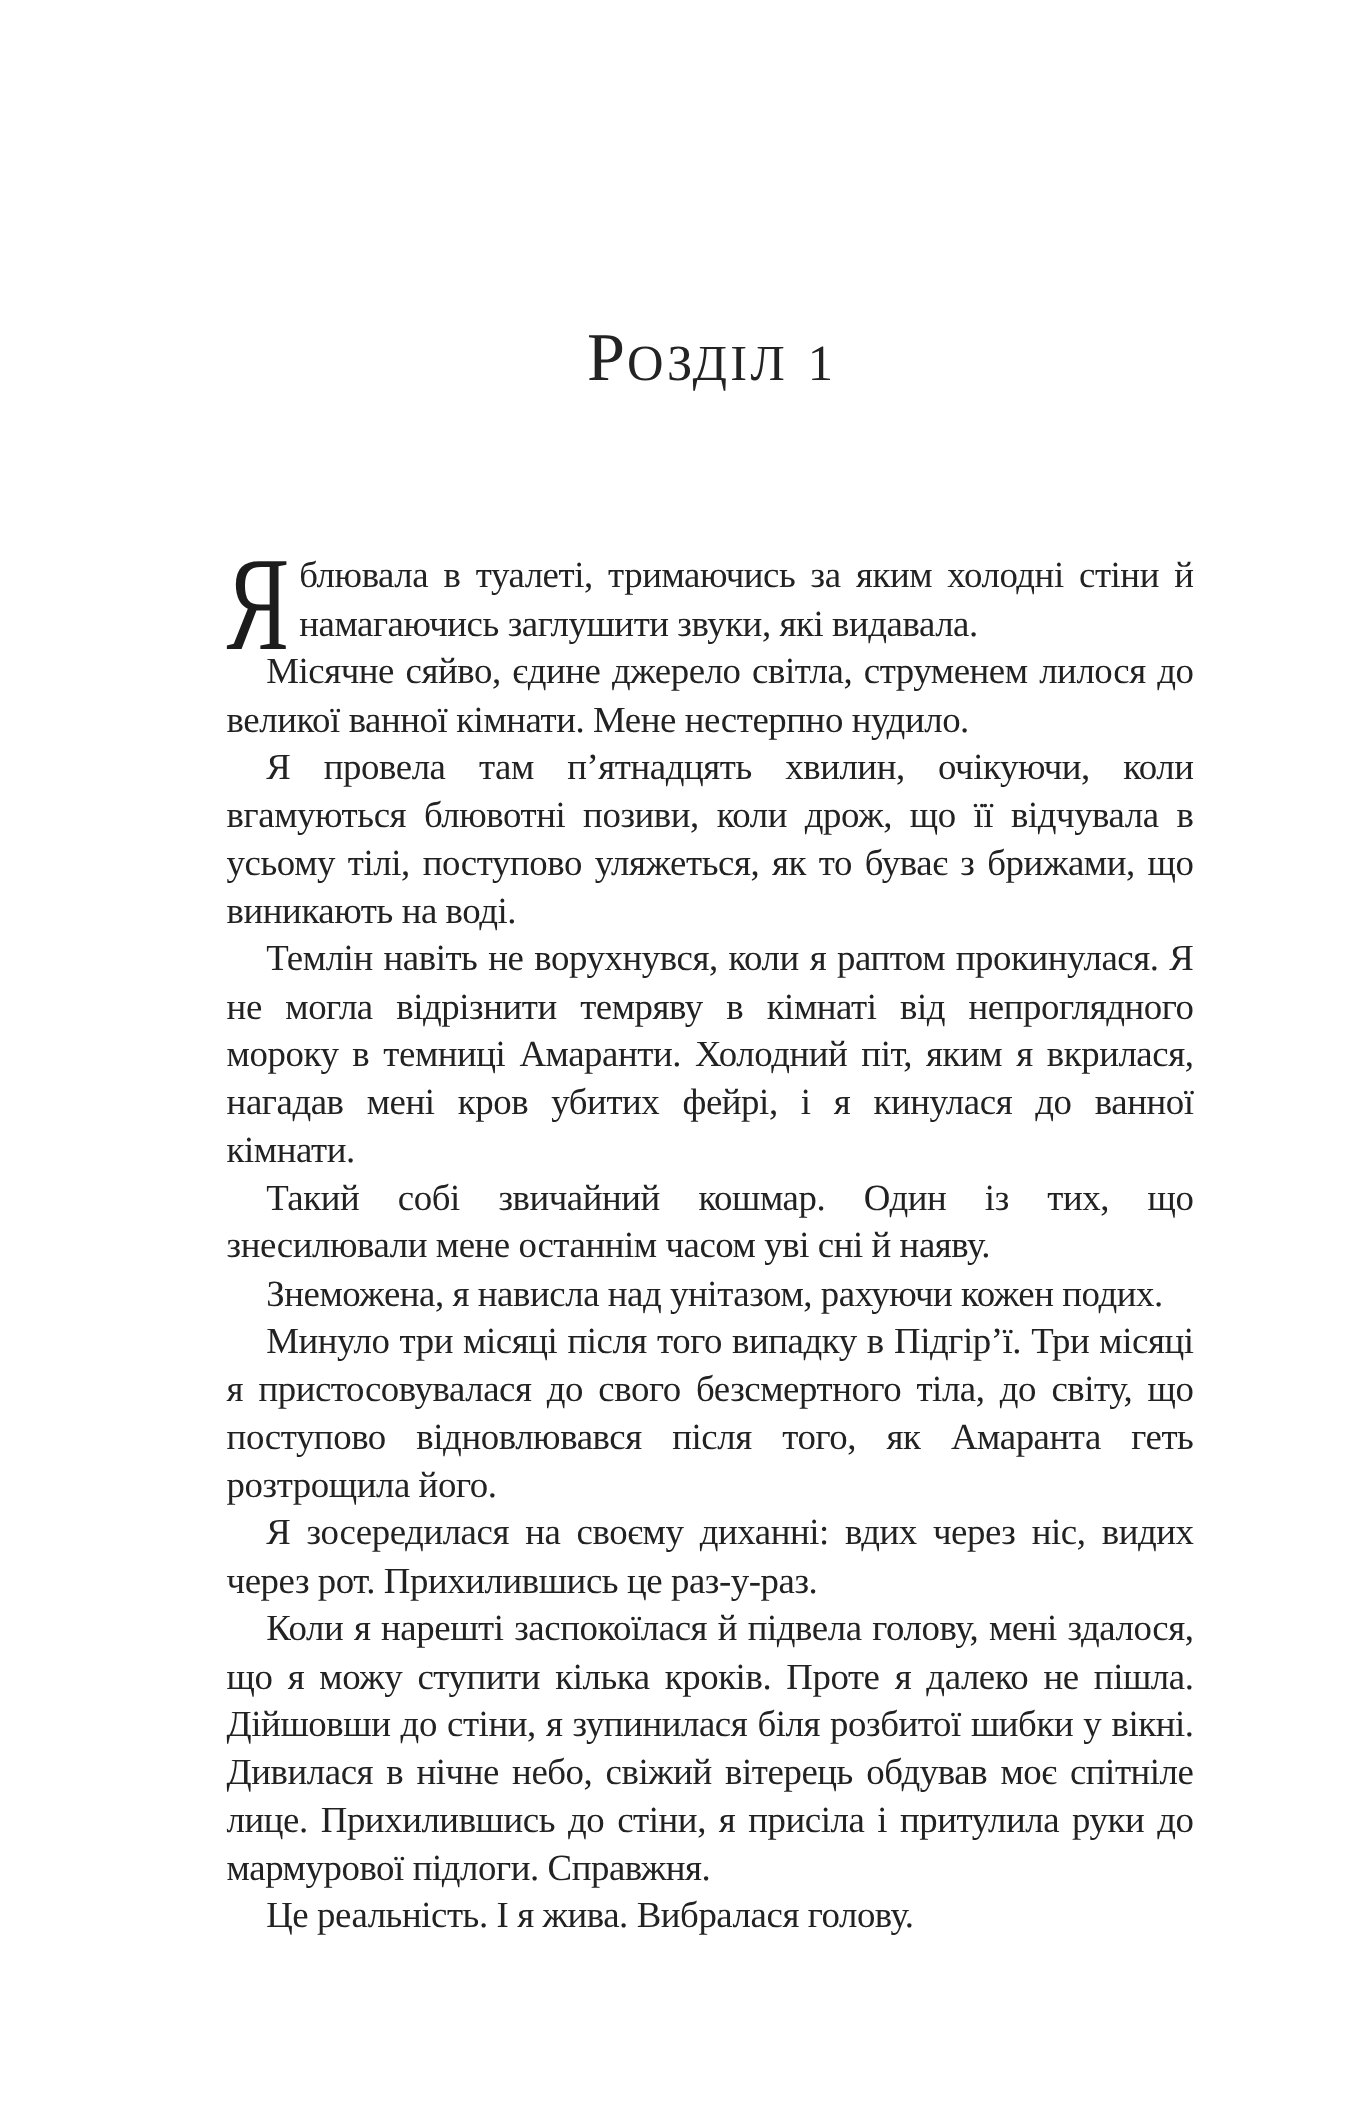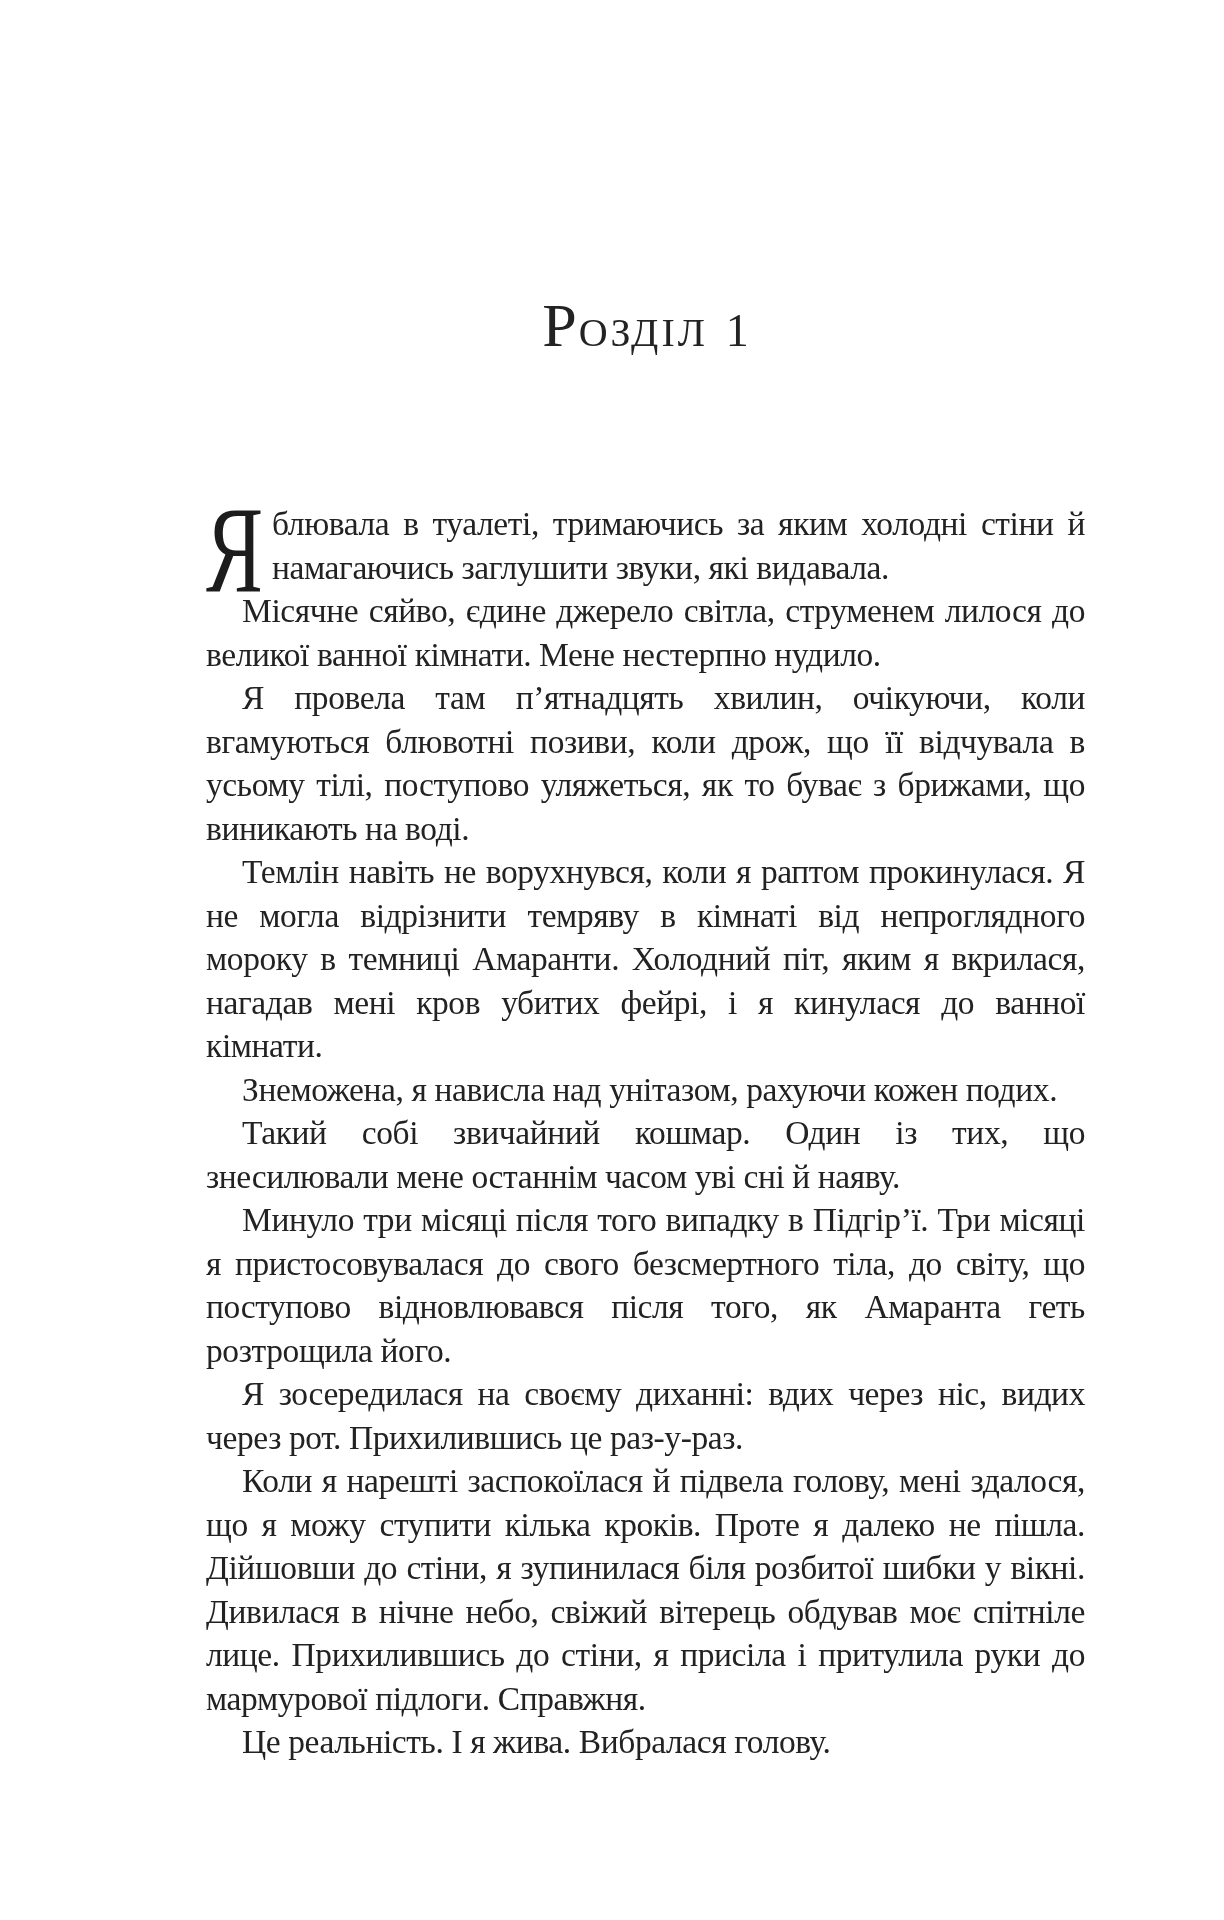--- a/index.html
+++ b/index.html
@@ -28,21 +28,21 @@
     line-height: 1;
     font-size: 62px;
     white-space: nowrap;
     color: #232323;
   }
   .cap-initial {
     font-size: 62px;
     letter-spacing: 2px;
   }
   .cap-rest {
-    font-size: 40px;
+    font-size: 46px;
     text-transform: uppercase;
     letter-spacing: 3px;
   }
   .cap-num {
     font-size: 46px;
     margin-left: 18px;
   }
   
   .text-block {
     position: absolute;
@@ -83,22 +83,22 @@
 
   <h1 class="chapter-title"><span class="cap-initial">Р</span><span class="cap-rest">озділ</span><span class="cap-num">1</span></h1>
 
   <div class="text-block">
 
     <p class="para"><span class="dropcap">Я</span><span>блювала в туалеті, тримаючись за яким холодні стіни й намагаючись заглушити звуки, які видавала.</span></p>
 
     <p class="para indent">Місячне сяйво, єдине джерело світла, струменем лилося до великої ванної кімнати. Мене нестерпно нудило.</p>
     <p class="para indent">Я провела там п’ятнадцять хвилин, очікуючи, коли вгамуються блювотні позиви, коли дрож, що її відчувала в усьому тілі, поступово уляжеться, як то буває з брижами, що виникають на воді.</p>
     <p class="para indent">Темлін навіть не ворухнувся, коли я раптом прокинулася. Я не могла відрізнити темряву в кімнаті від непроглядного мороку в темниці Амаранти. Холодний піт, яким я вкрилася, нагадав мені кров убитих фейрі, і я кинулася до ванної кімнати.</p>
+    <p class="para indent">Такий собі звичайний кошмар. Один із тих, що знесилювали мене останнім часом уві сні й наяву.</p>
     <p class="para indent">Знеможена, я нависла над унітазом, рахуючи кожен подих.</p>
-    <p class="para indent">Такий собі звичайний кошмар. Один із тих, що знесилювали мене останнім часом уві сні й наяву.</p>
     <p class="para indent">Минуло три місяці після того випадку в Підгір’ї. Три місяці я пристосовувалася до свого безсмертного тіла, до світу, що поступово відновлювався після того, як Амаранта геть розтрощила його.</p>
     <p class="para indent">Я зосередилася на своєму диханні: вдих через ніс, видих через рот. Прихилившись це раз-у-раз.</p>
     <p class="para indent">Коли я нарешті заспокоїлася й підвела голову, мені здалося, що я можу ступити кілька кроків. Проте я далеко не пішла. Дійшовши до стіни, я зупинилася біля розбитої шибки у вікні. Дивилася в нічне небо, свіжий вітерець обдував моє спітніле лице. Прихилившись до стіни, я присіла і притулила руки до мармурової підлоги. Справжня.</p>
     <p class="para indent">Це реальність. І я жива. Вибралася голову.</p>
 
   </div>
 
 </div>
 
 </body></html>

